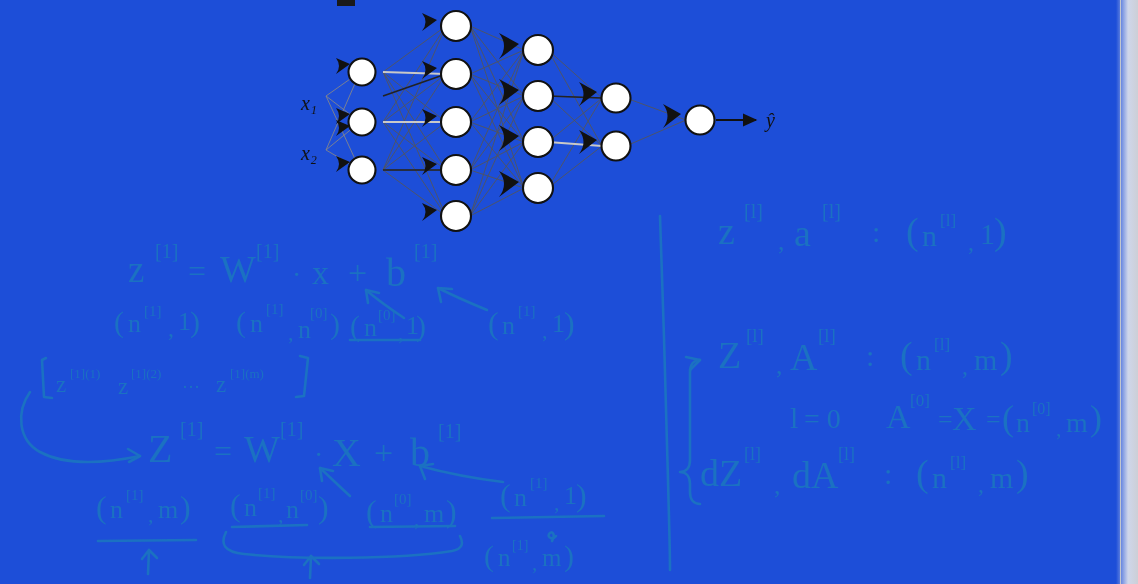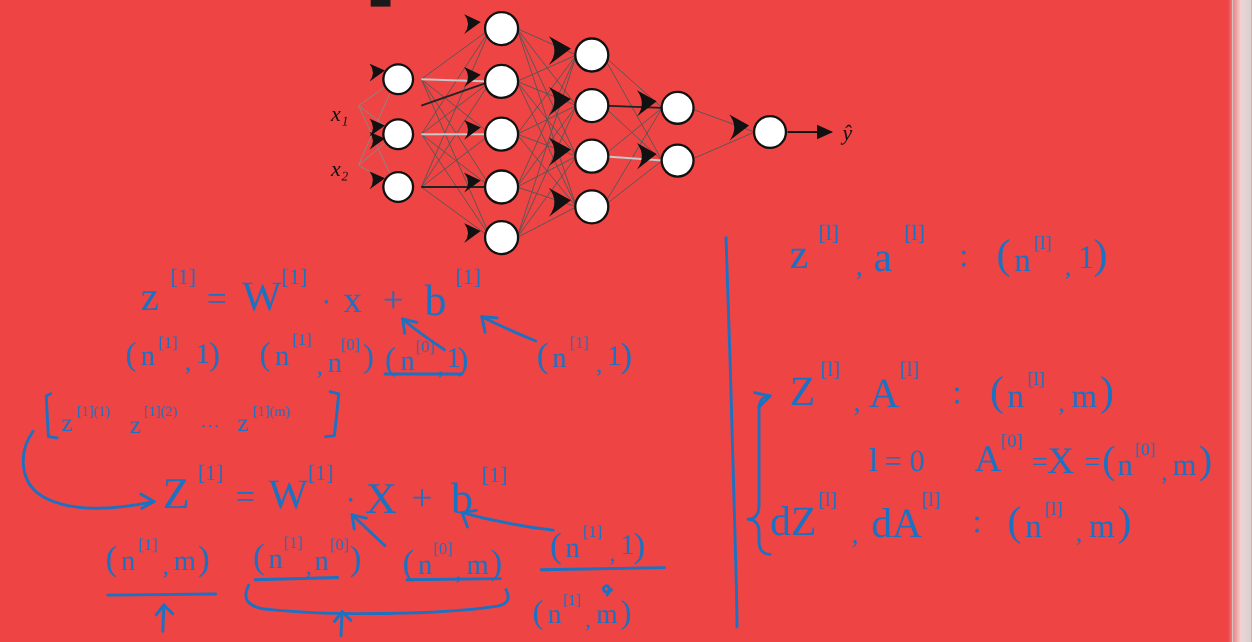--- a/index.html
+++ b/index.html
@@ -8,21 +8,21 @@
     padding: 0;
     background: #ffffff;
   }
   body {
     font-family: "Liberation Sans", sans-serif;
   }
   #page {
     position: relative;
     width: 1138px;
     height: 584px;
-    background: #ef4444;
+    background: #1d4ed8;
     overflow: hidden;
   }
   
   #page-edge {
     position: absolute;
     top: 0;
     right: 0;
     width: 22px;
     height: 584px;
     background: linear-gradient(to right, rgba(255,255,255,0) 0%, rgba(238,238,238,0.85) 55%, rgba(214,214,214,0.95) 100%);

